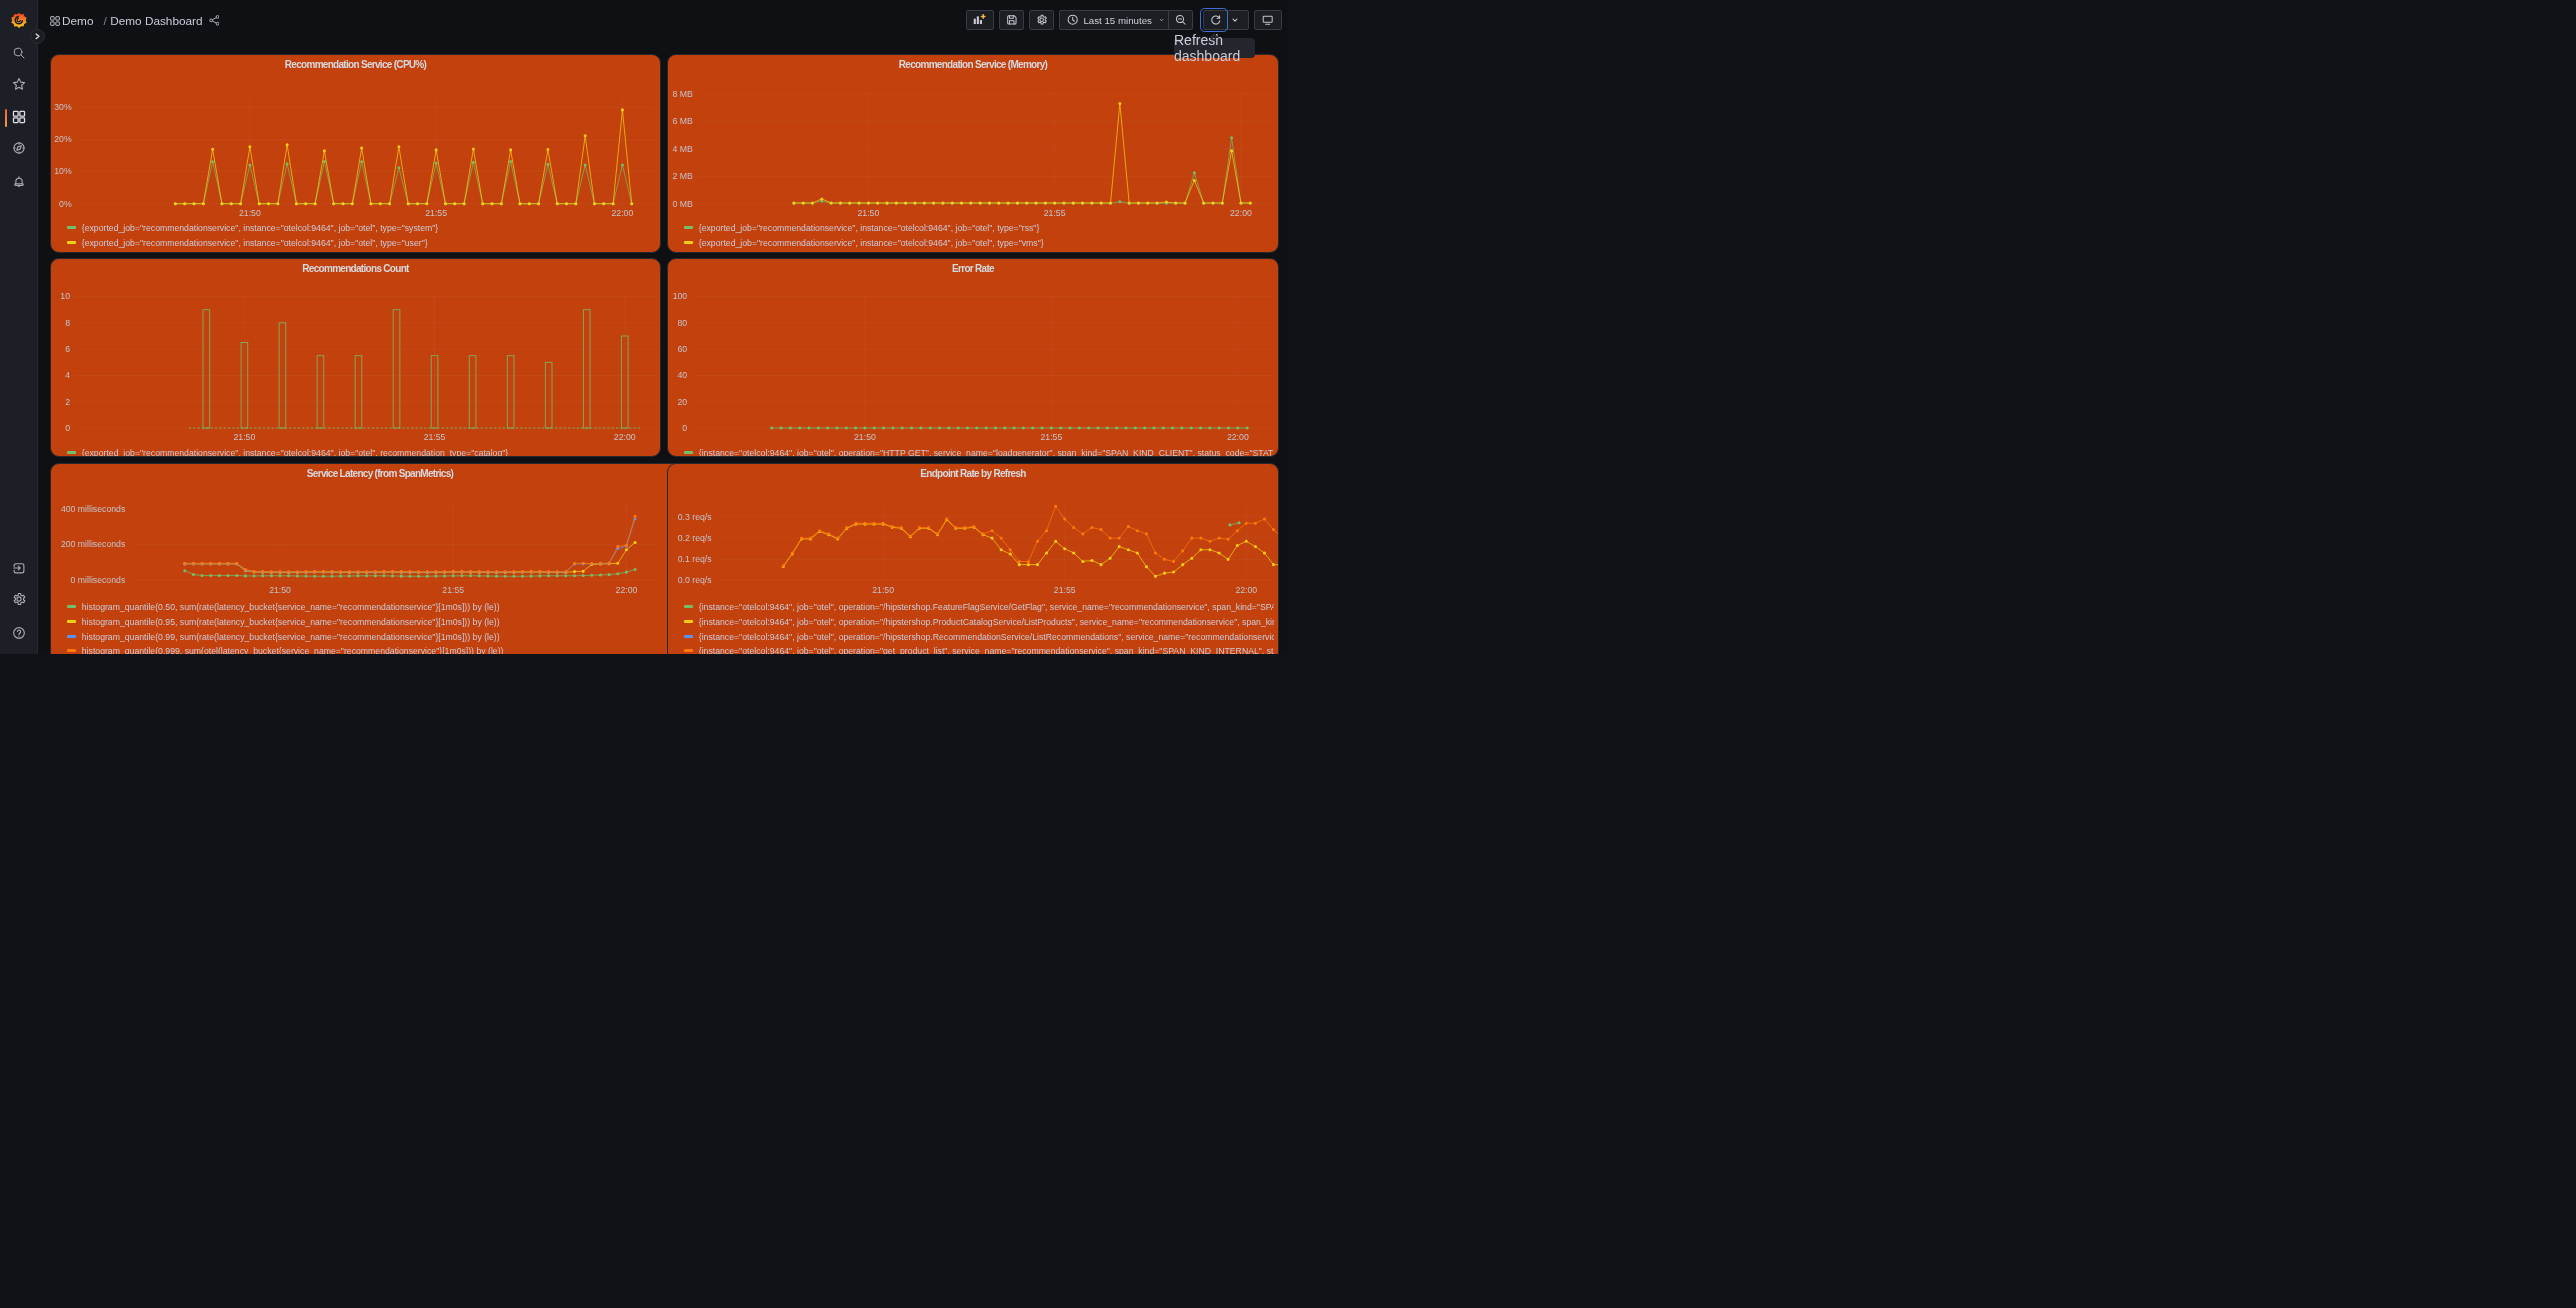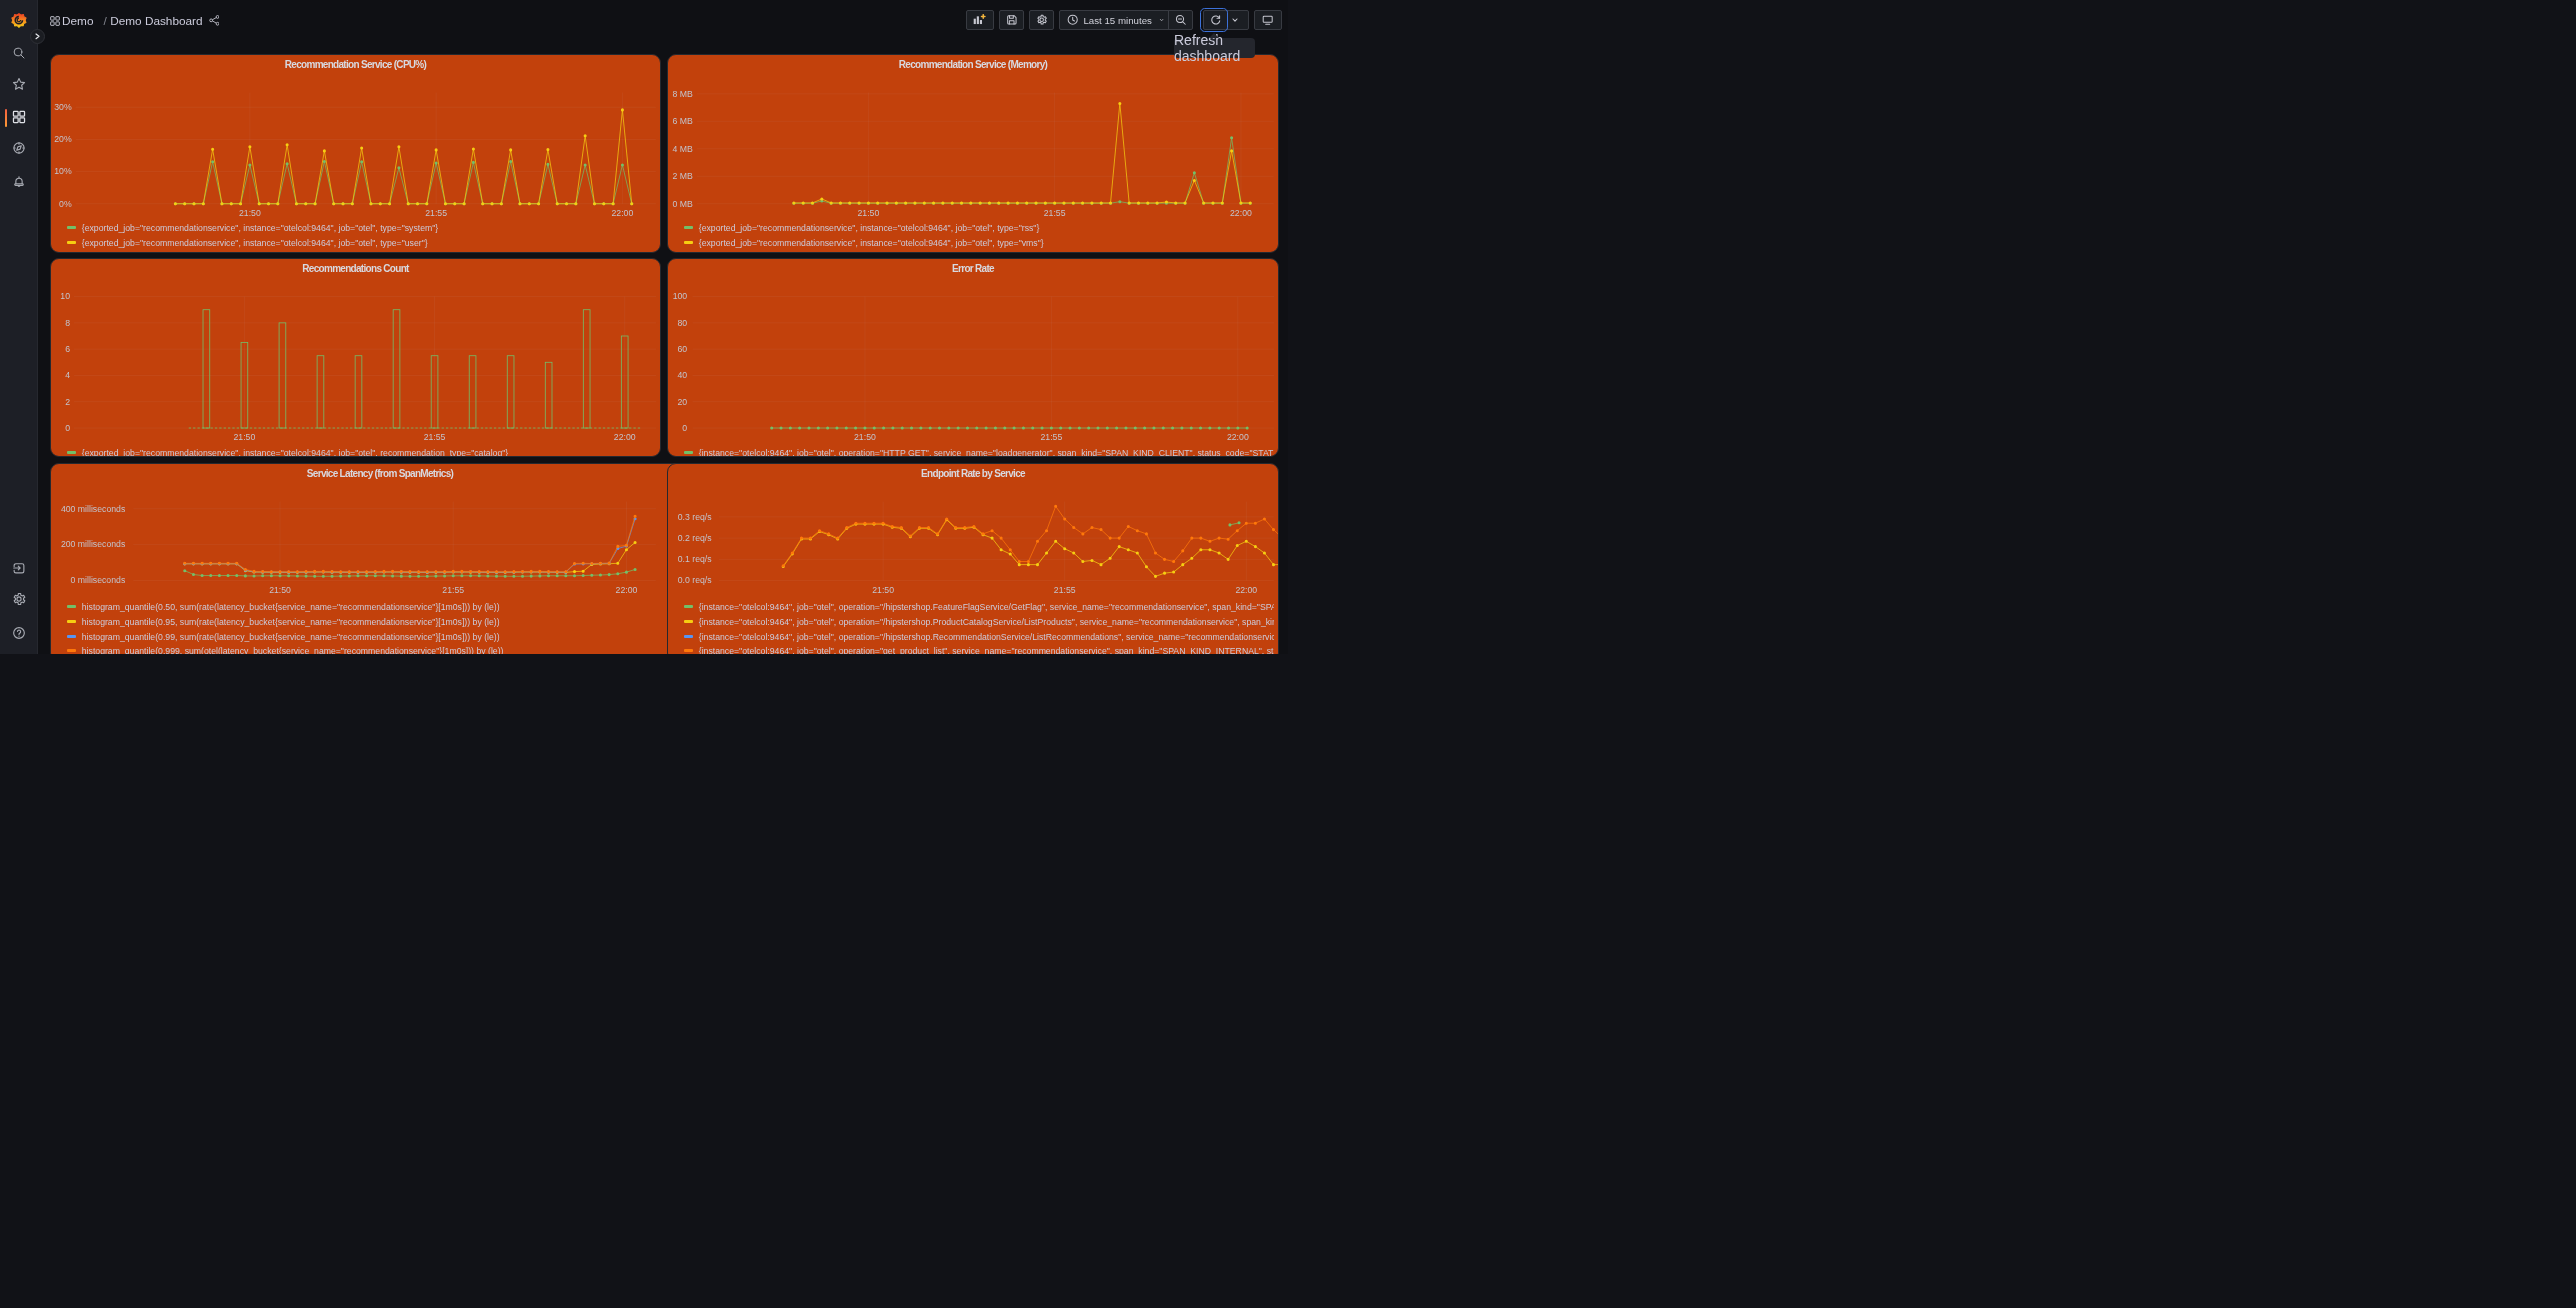--- a/index.html
+++ b/index.html
@@ -396,21 +396,21 @@
       <div class="leg" style="top:166px">
         <span class="sw" style="background:#5794f2"></span>
         <span class="lt">histogram_quantile(0.99, sum(rate(latency_bucket{service_name="recommendationservice"}[1m0s])) by (le))</span>
       </div>
       <div class="leg" style="top:180px">
         <span class="sw" style="background:#ff780a"></span>
         <span class="lt">histogram_quantile(0.999, sum(otel(latency_bucket{service_name="recommendationservice"}[1m0s])) by (le))</span>
       </div>
     </div>
     <div class="panel" style="left:667px;top:463px;width:612px;height:199px">
-      <div class="ptitle">Endpoint Rate by Service</div>
+      <div class="ptitle">Endpoint Rate by Refresh</div>
       <svg width="612" height="199" viewBox="0 0 911.25 297">
         <g stroke="rgba(204,204,220,0.09)" stroke-width="1">
           <line x1="75" y1="174" x2="903" y2="174"></line>
           <line x1="75" y1="142.3" x2="903" y2="142.3"></line>
           <line x1="75" y1="110.6" x2="903" y2="110.6"></line>
           <line x1="75" y1="78.9" x2="903" y2="78.9"></line>
           <line x1="320" y1="56" x2="320" y2="174"></line>
           <line x1="591" y1="56" x2="591" y2="174"></line>
           <line x1="862" y1="56" x2="862" y2="174"></line>
         </g>

